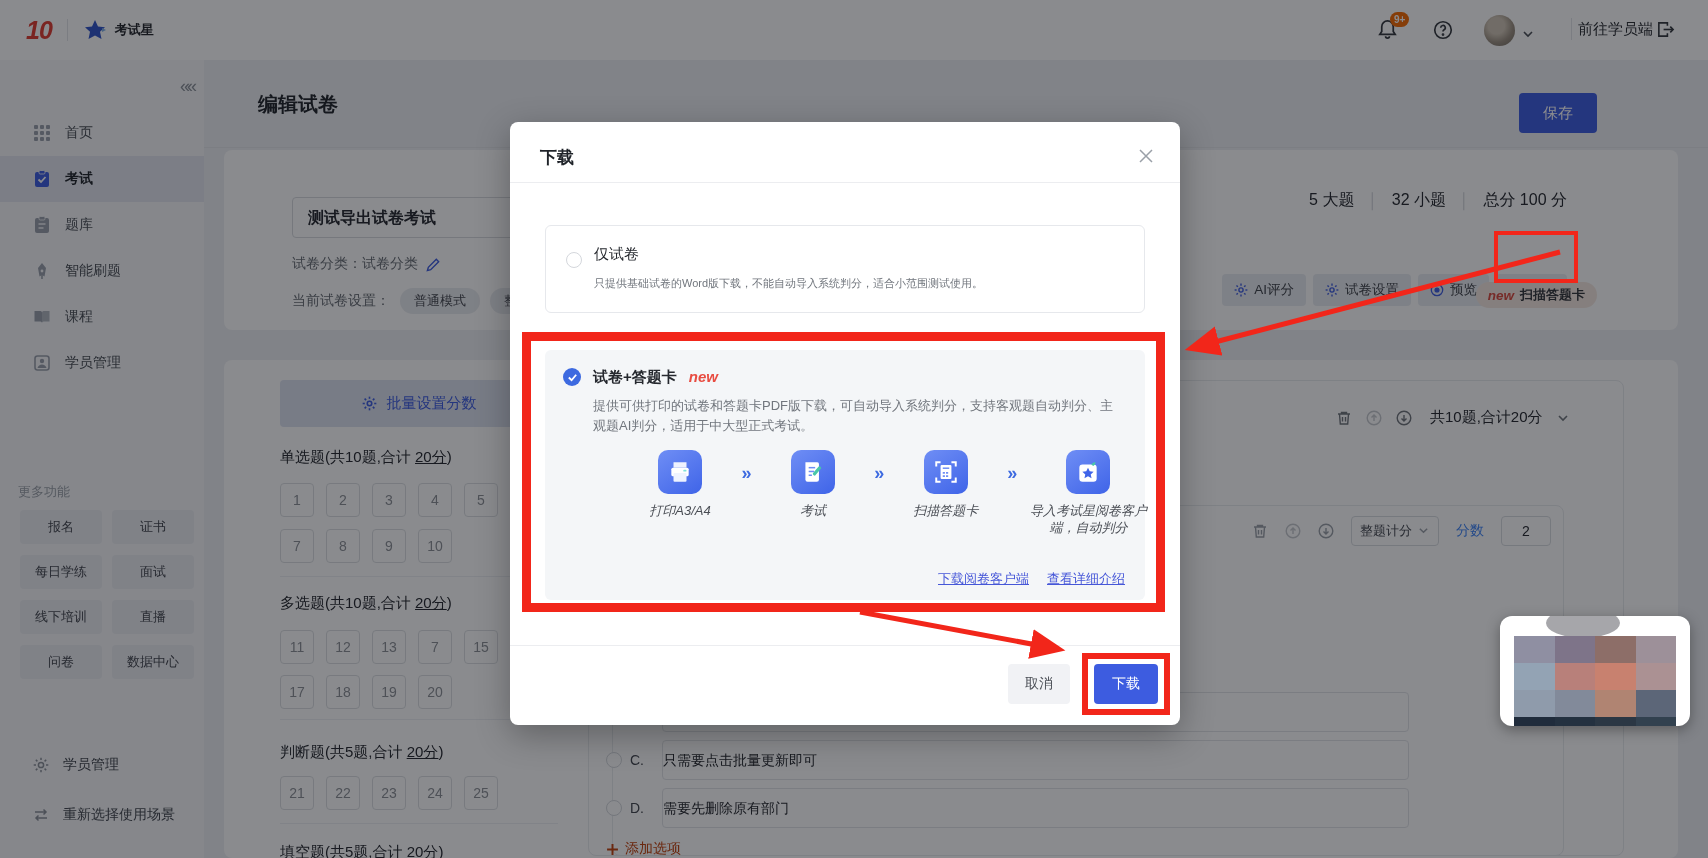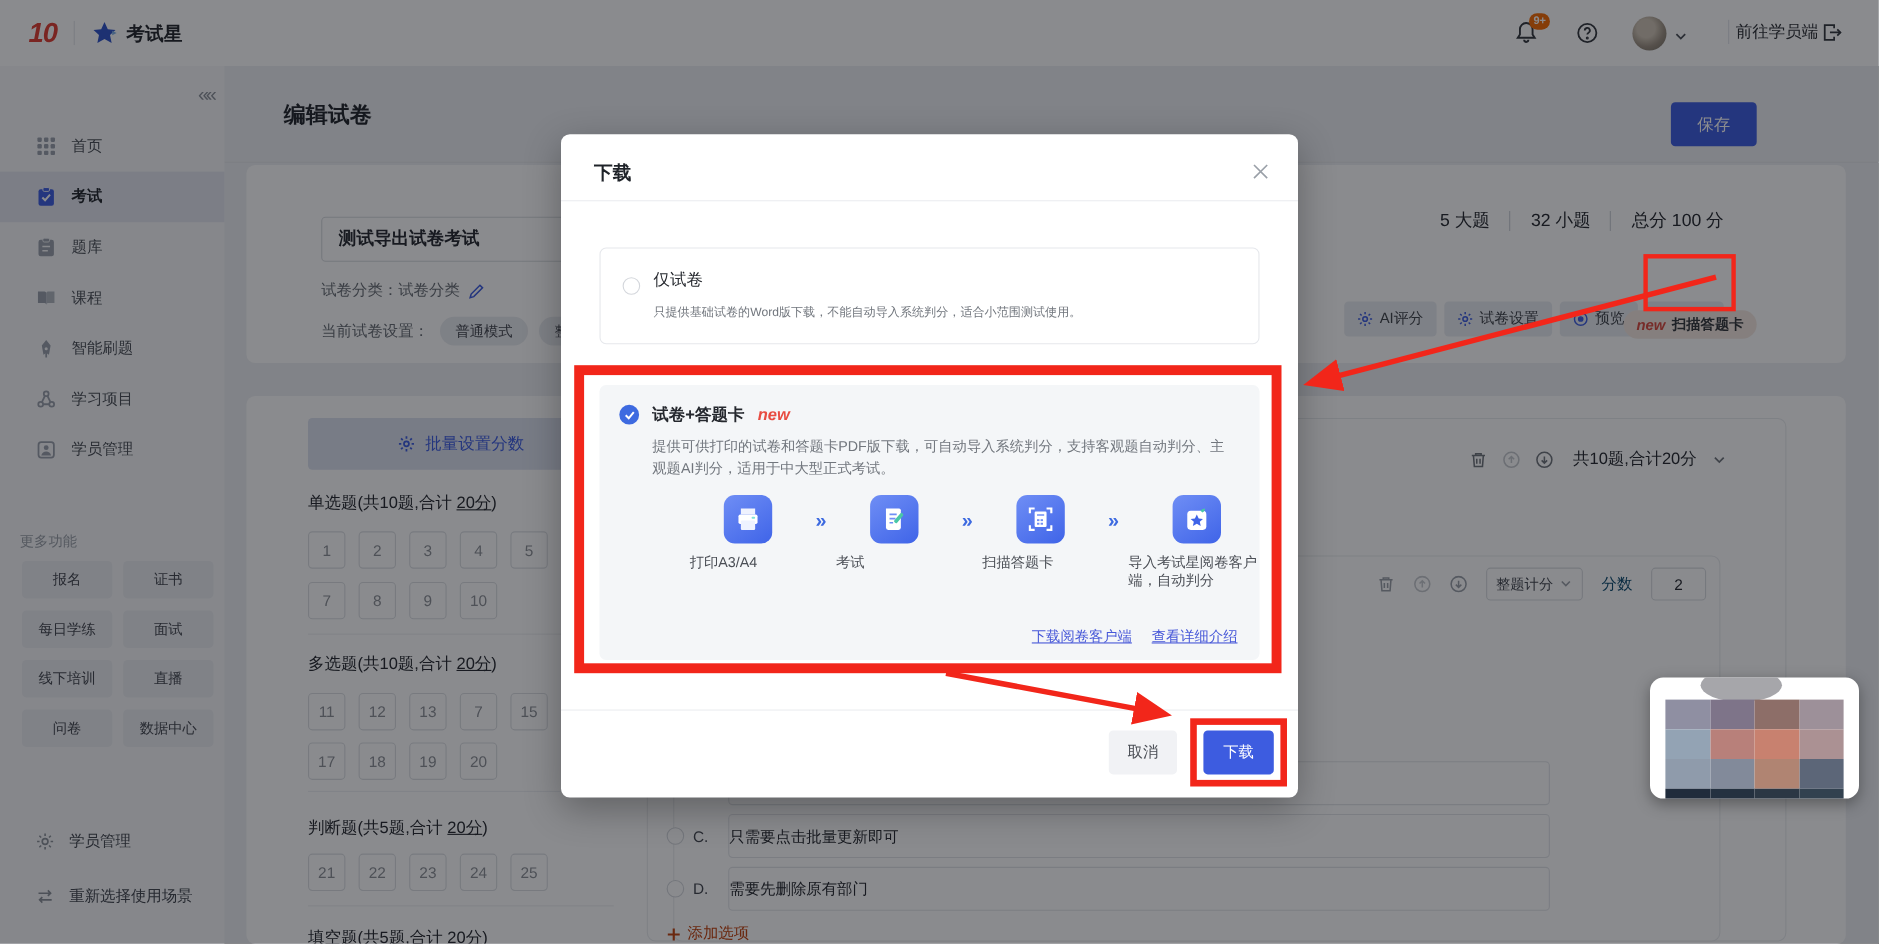--- a/index.html
+++ b/index.html
@@ -4,21 +4,21 @@
 <style>
   * { margin:0; padding:0; box-sizing:border-box; }
   body { font-family:"Liberation Sans","DejaVu Sans",sans-serif; background:#333; }
   .stage { position:relative; width:1708px; height:858px; background:#eef0f3; overflow:hidden; }
 
   
   .hdr { position:absolute; left:0; top:0; width:1708px; height:60px; background:#fff; z-index:2; }
   .hdr-left { position:absolute; left:26px; top:0; height:60px; display:flex; align-items:center; }
   .logo10 { font-size:25px; font-weight:bold; font-style:italic; color:#e03c30; letter-spacing:-1px; }
   .hdr-vline { width:1px; height:22px; background:#e3e5e9; margin:0 15px; }
-  .brand { font-size:17px; font-weight:bold; color:#23262b; margin-left:8px; }
+  .brand { font-size:13px; font-weight:bold; color:#23262b; margin-left:8px; }
   .hicon { position:absolute; color:#33373d; }
   .bell-badge { position:absolute; left:14px; top:-6px; background:#f56a00; color:#fff; font-size:10px; line-height:15px; height:15px; padding:0 4px; border-radius:8px; font-weight:bold; }
   .avatar { position:absolute; left:1484px; top:15px; width:31px; height:31px; border-radius:50%;
             background:radial-gradient(circle at 40% 35%, #cfc4b4 0 30%, #9b8f80 60%, #6f675c 100%); }
   .portal { position:absolute; left:1578px; top:20px; font-size:15px; color:#2b2e33; }
 
   
   .sb { position:absolute; left:0; top:60px; width:204px; height:798px; background:#f7f8fa; z-index:1; }
   .collapse { position:absolute; left:180px; top:16px; font-size:18px; color:#8b9098; letter-spacing:-3px; }
   .menu { position:absolute; left:0; top:50px; width:204px; }
@@ -70,21 +70,21 @@
   .groupbox { position:absolute; left:364px; top:20px; width:1036px; height:476px; border:1px solid #e9ebee; border-radius:8px; background:#fff; }
   .ghead { position:absolute; left:1112px; top:48px; display:flex; align-items:center; gap:14px; }
   .gic { width:16px; height:16px; color:#70757c; display:flex; cursor:pointer; }
   .gic.dis { color:#c6c9ce; }
   .gsum { font-size:15px; color:#25282e; margin-left:4px; cursor:pointer; }
   .chev { width:12px; height:12px; color:#70757c; display:flex; }
   .questionbox { position:absolute; left:388px; top:145px; width:952px; height:351px; border:1px solid #e9ebee; border-radius:8px; background:#fff; }
   .qcontrols { position:absolute; left:1028px; top:156px; display:flex; align-items:center; gap:17px; }
   .qdrop { width:88px; height:30px; border:1px solid #d9dce0; border-radius:4px; background:#fff; display:flex; align-items:center; justify-content:space-between; padding:0 8px; font-size:13px; color:#42464e; cursor:pointer; }
   .qdrop .chev { color:#9aa0a8; }
-  .score-label { font-size:14px; color:#0c4a6e; }
+  .score-label { font-size:14px; color:#3b82f6; }
   .score-input { width:50px; height:30px; border:1px solid #d9dce0; border-radius:4px; background:#fff; text-align:center; line-height:28px; font-size:14px; color:#25282e; }
   .optrow { position:absolute; left:382px; display:flex; align-items:center; }
   .radio { width:16px; height:16px; border-radius:50%; border:1px solid #d4d7dc; background:#fff; flex:none; cursor:pointer; }
   .optletter { width:26px; font-size:14px; color:#42464e; margin:0 6px 0 8px; }
   .optbox { width:747px; height:40px; border:1px solid #e3e5e9; border-radius:4px; background:#fff; line-height:38px; font-size:14px; color:#25282e; }
   .addopt { position:absolute; left:382px; top:480px; display:flex; align-items:center; gap:6px; color:#c2410c; font-size:14px; cursor:pointer; }
 
   
   .dim { position:absolute; inset:0; background:rgba(10,12,18,0.48); z-index:50; }
   .modal { position:absolute; left:510px; top:122px; width:670px; height:603px; background:#fff; border-radius:8px; z-index:60; box-shadow:0 10px 34px rgba(0,0,0,0.3); }
@@ -95,21 +95,21 @@
   .mcard1 .radio { position:absolute; left:20px; top:26px; }
   .mopt-title { position:absolute; left:48px; top:19px; font-size:15px; font-weight:normal; color:#25282e; }
   .mopt-desc { position:absolute; left:48px; top:50px; font-size:11px; color:#71767d; }
   .mcard2 { position:absolute; left:35px; top:228px; width:600px; height:250px; background:#f4f6f8; border-radius:6px; }
   .radio-on { position:absolute; left:18px; top:18px; width:18px; height:18px; border-radius:50%; background:#3d6ae0; display:flex; align-items:center; justify-content:center; color:#fff; cursor:pointer; }
   .m2-head { position:absolute; left:48px; top:18px; display:flex; align-items:baseline; gap:12px; }
   .m2-title { font-size:15px; font-weight:bold; color:#25282e; }
   .m2-new { font-size:15px; font-weight:bold; font-style:italic; color:#e84c41; }
   .m2-desc { position:absolute; left:48px; top:46px; width:522px; font-size:13px; line-height:20px; color:#71767d; }
   .steps { position:absolute; left:82px; top:100px; width:524px; display:flex; }
-  .step { width:110px; text-align:left; }
+  .step { width:110px; text-align:center;font-style:italic; }
   .step-icon { width:44px; height:44px; border-radius:10px; margin:0 auto; background:linear-gradient(145deg,#6f8ef5,#3f64e8); display:flex; align-items:center; justify-content:center; }
   .step-label { margin-top:8px; font-size:13px; line-height:17px; color:#4a4e55; }
   .step-chev { width:28px; text-align:center; padding-top:13px; color:#3d6ae0; font-size:18px; font-weight:bold; }
   .m2-links { position:absolute; right:20px; bottom:12px; display:flex; gap:18px; }
   .mlink { font-size:13px; color:#4657d8; text-decoration:underline; cursor:pointer; }
   .m-fdiv { position:absolute; left:0; right:0; top:523px; height:1px; background:#ecedf0; }
   .m-btns { position:absolute; right:22px; top:542px; display:flex; gap:24px; }
   .btn-cancel { width:62px; height:40px; background:#f1f2f5; border:none; border-radius:4px; font-size:14px; color:#4a4e55; cursor:pointer; font-family:inherit; }
   .btn-confirm { width:64px; height:40px; background:#3d5ce0; border:none; border-radius:4px; font-size:14px; color:#fff; cursor:pointer; font-family:inherit; }
 
@@ -213,46 +213,35 @@
                 <line x1="5.5" y1="8" x2="12.5" y2="8"></line>
                 <line x1="5.5" y1="12" x2="10.5" y2="12"></line>
               </g>
             </svg>
           </span>
         <span>题库</span>
       </div>
       <div class="mi">
         <span class="ic">
             <svg width="18" height="18" viewBox="0 0 18 18" fill="currentColor">
-              <path d="M1.5 3h6a1.5 1.5 0 0 1 1.5 1.5V15a1.5 1.5 0 0 0-1.5-1.5h-6z"></path>
-              <path d="M16.5 3h-6A1.5 1.5 0 0 0 9 4.5V15a1.5 1.5 0 0 1 1.5-1.5h6z" opacity="0.75"></path>
-            </svg>
-          </span>
-        <span>课程</span>
-      </div>
-      <div class="mi">
-        <span class="ic">
-            <svg width="18" height="18" viewBox="0 0 18 18" fill="currentColor">
               <path d="M9 1l4 5-1.5 8.5L9 13l-2.5 1.5L5 6z"></path>
               <circle cx="9" cy="9" r="1.4" fill="#f7f8fa"></circle>
               <path d="M9 13v4" stroke="currentColor" stroke-width="1.6"></path>
             </svg>
           </span>
         <span>智能刷题</span>
       </div>
       <div class="mi">
         <span class="ic">
-            <svg width="18" height="18" viewBox="0 0 18 18" fill="none" stroke="currentColor" stroke-width="1.6">
-              <circle cx="9" cy="4" r="2.2"></circle>
-              <circle cx="4" cy="13.5" r="2.2"></circle>
-              <circle cx="14" cy="13.5" r="2.2"></circle>
-              <path d="M7.8 6l-2.6 5.3M10.2 6l2.6 5.3M6.2 13.5h5.6"></path>
-            </svg>
-          </span>
-        <span>学习项目</span>
+            <svg width="18" height="18" viewBox="0 0 18 18" fill="currentColor">
+              <path d="M1.5 3h6a1.5 1.5 0 0 1 1.5 1.5V15a1.5 1.5 0 0 0-1.5-1.5h-6z"></path>
+              <path d="M16.5 3h-6A1.5 1.5 0 0 0 9 4.5V15a1.5 1.5 0 0 1 1.5-1.5h6z" opacity="0.75"></path>
+            </svg>
+          </span>
+        <span>课程</span>
       </div>
       <div class="mi">
         <span class="ic">
             <svg width="18" height="18" viewBox="0 0 18 18" fill="currentColor">
               <rect x="2" y="2" width="14" height="14" rx="2.5" fill="none" stroke="currentColor" stroke-width="1.6"></rect>
               <circle cx="9" cy="7" r="2.2"></circle>
               <path d="M4.5 14c.6-2.4 2.4-3.6 4.5-3.6s3.9 1.2 4.5 3.6z"></path>
             </svg>
           </span>
         <span>学员管理</span>

